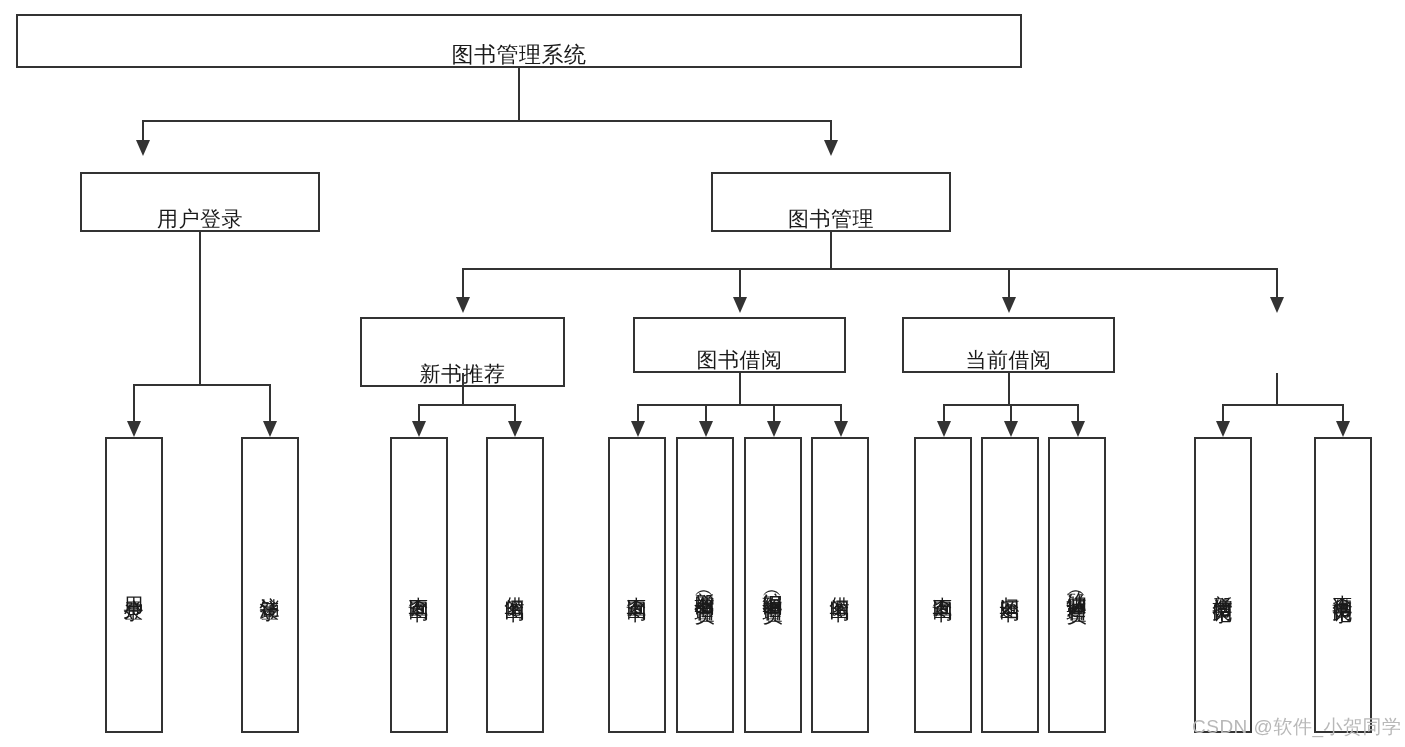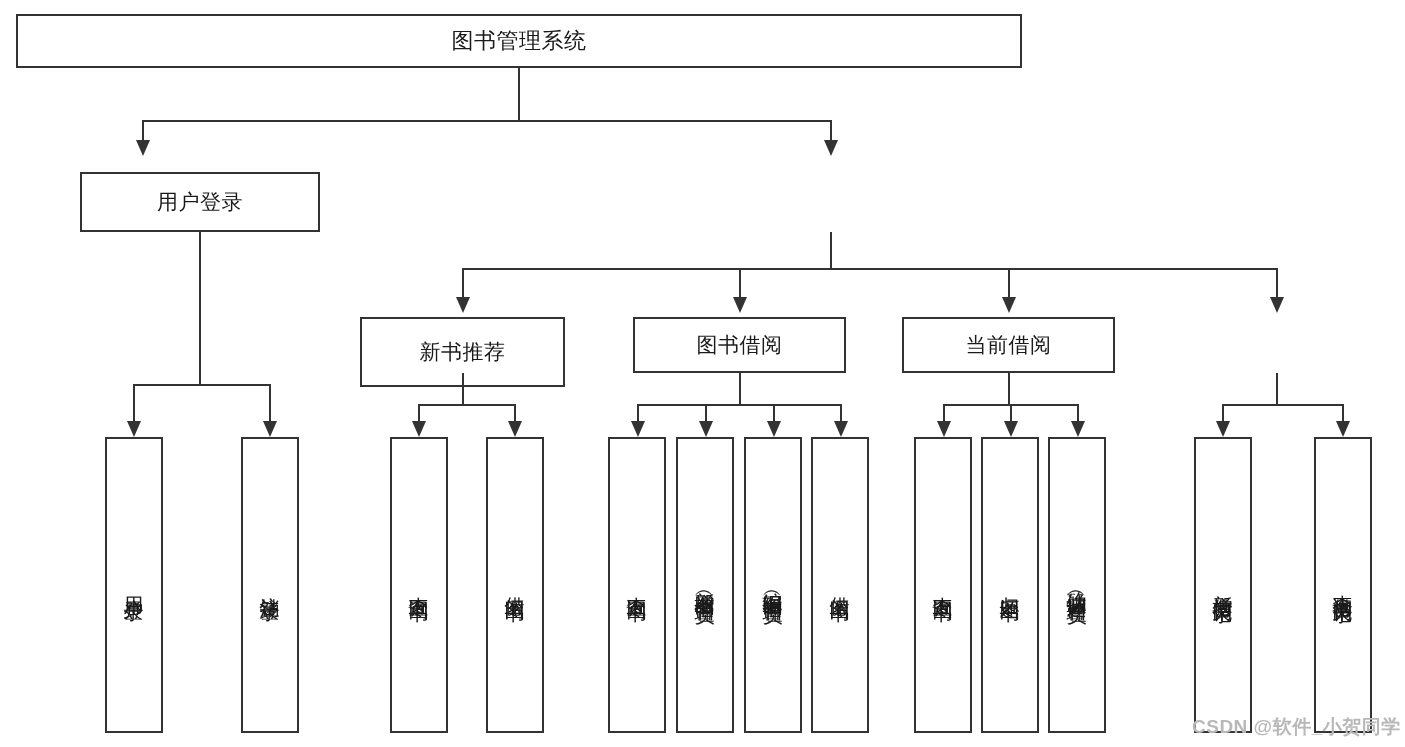--- a/index.html
+++ b/index.html
@@ -16,21 +16,21 @@
     height: 747px;
     background: #ffffff;
     overflow: hidden;
   }
   .box {
     position: absolute;
     box-sizing: border-box;
     border: 2px solid #333333;
     background: #ffffff;
     display: flex;
-    align-items: center;
+    align-items: flex-end;
     justify-content: center;
     color: #1a1a1a;
     line-height: 1.05;
   }
   .box.h {
     font-size: 21px;
     letter-spacing: 0.5px;
   }
   .box.root {
     font-size: 22px;
@@ -61,21 +61,20 @@
     border-left: 7px solid transparent;
     border-right: 7px solid transparent;
     border-top: 16px solid #333333;
   }
   .watermark {
     position: absolute;
     color: #b8b8b8;
     font-size: 19px;
     white-space: nowrap;
     letter-spacing: 0.5px;
-    font-weight: bold;
   }
 </style>
 </head>
 <body>
 
 <div id="canvas">
 
   <div class="box h root" style="left:16px; top:14px; width:1006px; height:54px;">
     <span>图书管理系统</span>
   </div>
@@ -85,20 +84,23 @@
   <div class="line h" style="left:142px; top:120px; width:690px;"></div>
   <div class="line v" style="left:142px; top:120px; height:20px;"></div>
   <div class="line v" style="left:830px; top:120px; height:20px;"></div>
   <div class="arrow" style="left:136px; top:140px;"></div>
   <div class="arrow" style="left:824px; top:140px;"></div>
 
   <div class="box h" style="left:80px; top:172px; width:240px; height:60px;">
     <span>用户登录</span>
   </div>
 
+  <div class="box h" style="left:711px; top:172px; width:240px; height:60px;">
+    <span>图书管理</span>
+  </div>
 
   <div class="line v" style="left:199px; top:232px; height:154px;"></div>
   <div class="line h" style="left:133px; top:384px; width:138px;"></div>
   <div class="line v" style="left:133px; top:384px; height:37px;"></div>
   <div class="line v" style="left:269px; top:384px; height:37px;"></div>
   <div class="arrow" style="left:127px; top:421px;"></div>
   <div class="arrow" style="left:263px; top:421px;"></div>
 
   <div class="line v" style="left:830px; top:232px; height:38px;"></div>
   <div class="line h" style="left:462px; top:268px; width:816px;"></div>

